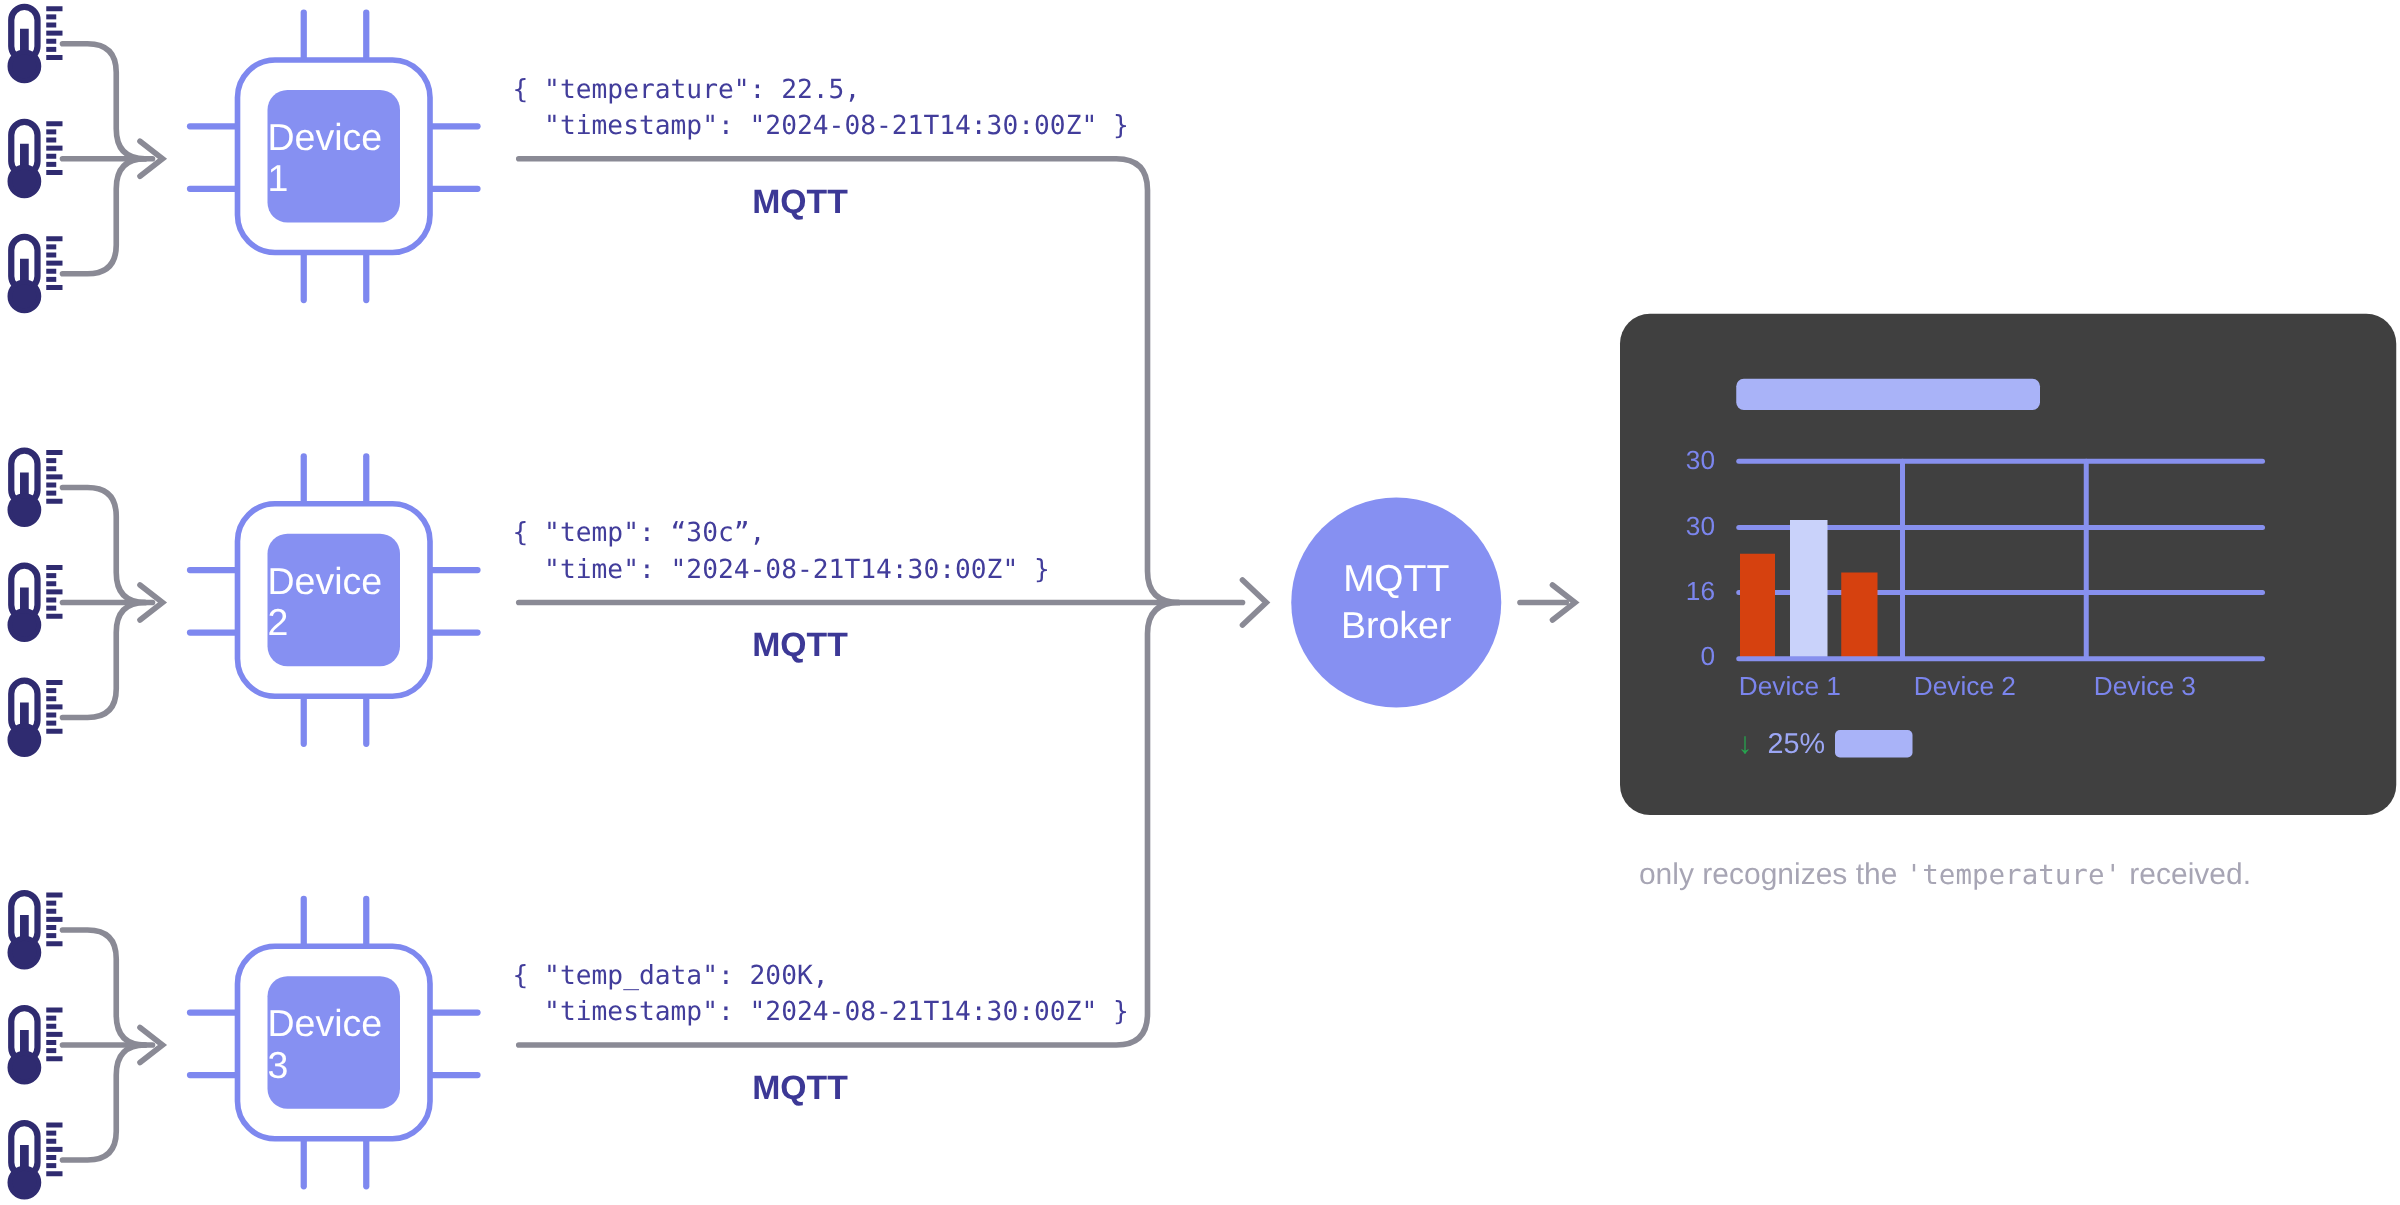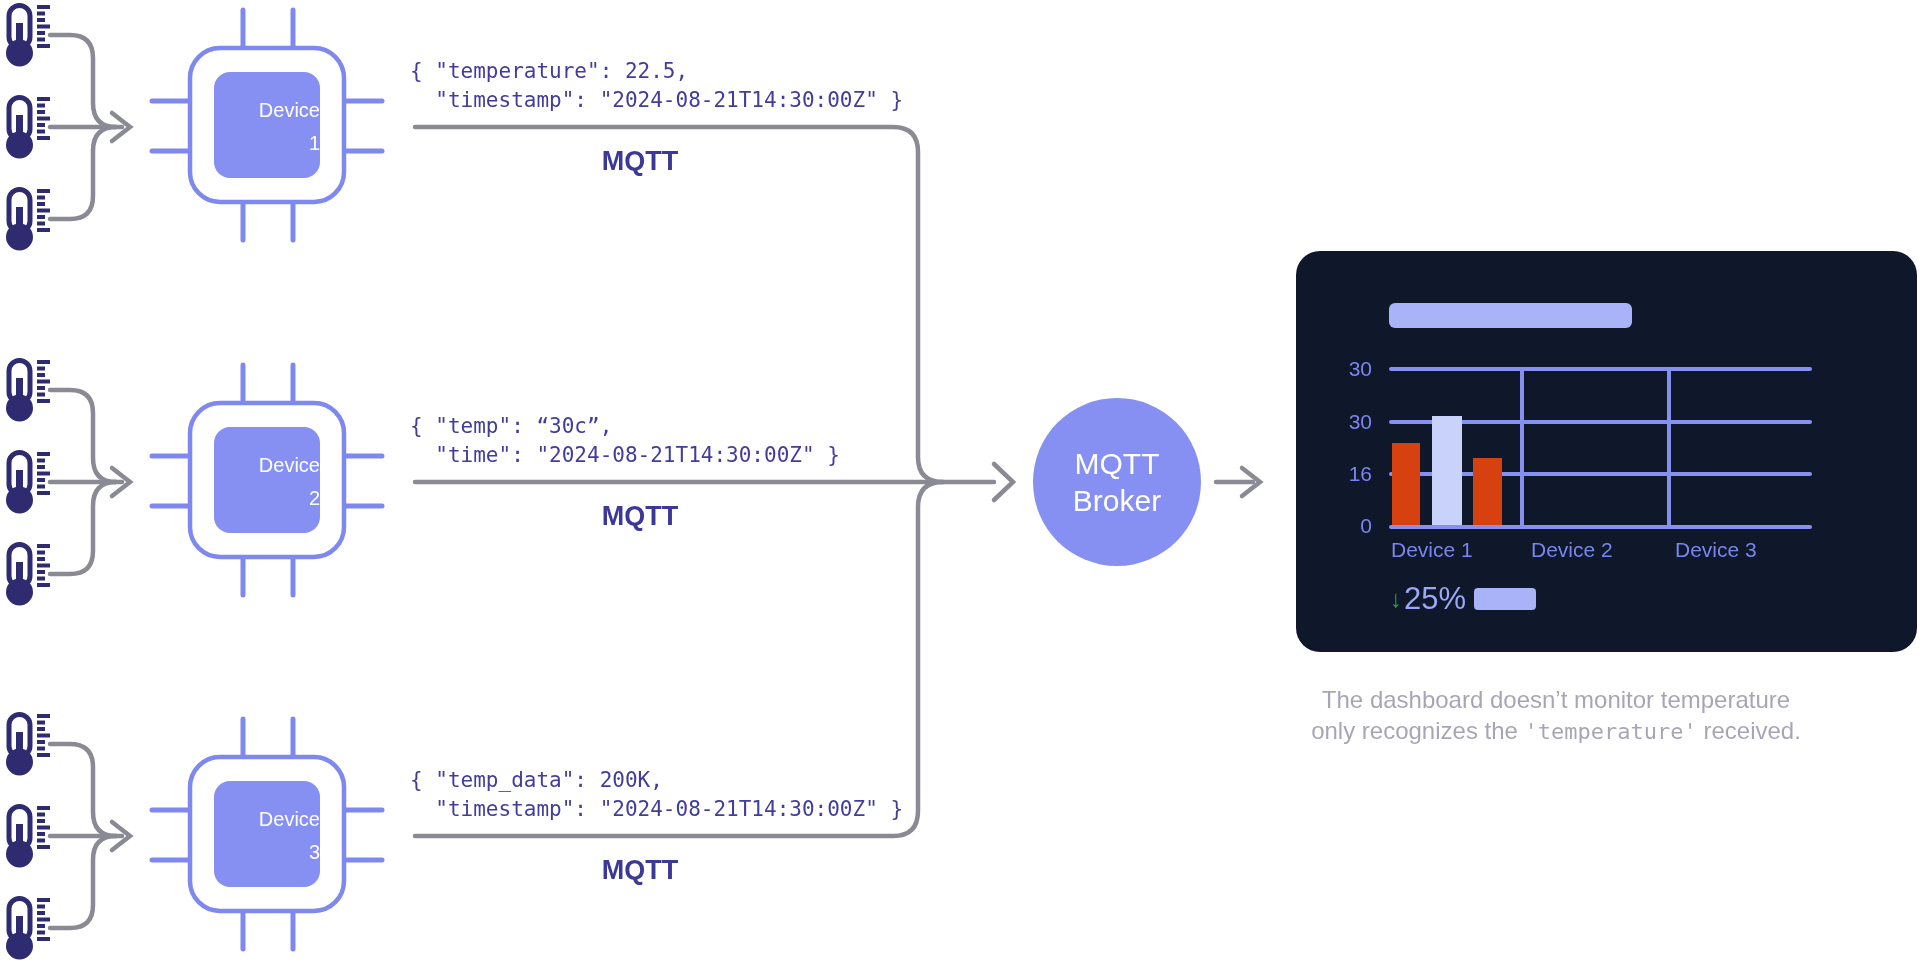--- a/index.html
+++ b/index.html
@@ -4,40 +4,40 @@
 <style>
   html,body{margin:0;padding:0;background:#fff;}
   #page{position:relative;width:1920px;height:964px;background:#ffffff;overflow:hidden;
         font-family:"Liberation Sans",sans-serif;}
   svg{position:absolute;left:0;top:0;}
   
   .payload{position:absolute;left:410px;font-family:"DejaVu Sans Mono",monospace;
            font-size:21px;line-height:29px;color:#423d9b;white-space:pre;}
   .mqtt{position:absolute;left:575px;width:130px;text-align:center;
         font-size:27px;font-weight:bold;color:#3c3896;}
-  .device-label{position:absolute;left:214px;width:106px;text-align:right;color:#ffffff;
-                font-size:20px;line-height:33px;}
+  .device-label{position:absolute;left:214px;width:106px;text-align:left;color:#ffffff;
+                font-size:30px;line-height:33px;}
   .broker{position:absolute;left:1033px;top:398px;width:168px;height:168px;border-radius:50%;
           background:#8690f2;display:flex;flex-direction:column;align-items:center;
           justify-content:center;color:#fff;font-size:30px;line-height:37px;}
   
   .card{position:absolute;left:1296px;top:251px;width:621px;height:401px;border-radius:24px;
-        background:#0f172a;}
+        background:#404040;}
   .skeleton{position:absolute;left:93px;top:52px;width:243px;height:25px;border-radius:6px;
             background:#a9b3f8;}
   .hgrid{position:absolute;left:93px;width:423px;height:4px;border-radius:2px;background:#8790ee;z-index:1;}
   .hgrid.base{z-index:3;}
   .vgrid{position:absolute;top:116px;width:4px;height:161px;border-radius:2px;background:#8790ee;z-index:1;}
   .bar{position:absolute;bottom:125.5px;z-index:2;}
   .ytick{position:absolute;left:22px;width:54px;height:26px;line-height:26px;text-align:right;
          font-size:21px;color:#7b85ed;}
   .xtick{position:absolute;top:287px;width:130px;text-align:left;font-size:21px;color:#7b85ed;}
   .trend{position:absolute;left:94px;top:330px;display:flex;align-items:center;}
   .trend .arrow{color:#26a44e;font-size:24px;font-weight:bold;line-height:24px;}
-  .trend .pct{color:#9ca7f5;font-size:31px;margin-left:2px;}
+  .trend .pct{color:#9ca7f5;font-size:23px;margin-left:12px;}
   .trend .pill{width:62px;height:22px;border-radius:4px;background:#a9b3f8;margin-left:8px;}
   
   .caption{position:absolute;left:1286px;top:684px;width:540px;text-align:center;
            font-size:24px;line-height:31px;color:rgba(60,56,88,0.45);}
   .caption .code{font-family:"DejaVu Sans Mono",monospace;font-size:22px;}
 </style>
 </head>
 <body>
 
 <div id="page">
@@ -162,17 +162,16 @@
     <div class="xtick" style="left:379px">Device 3</div>
 
     <div class="trend">
       <span class="arrow">↓</span>
       <span class="pct">25%</span>
       <span class="pill"></span>
     </div>
   </div>
 
   <div class="caption">
-    <div>The dashboard doesn’t monitor temperature</div>
     <div><span>only recognizes the </span><span class="code">'temperature'</span><span> received.</span></div>
   </div>
 
 </div>
 
 </body></html>

